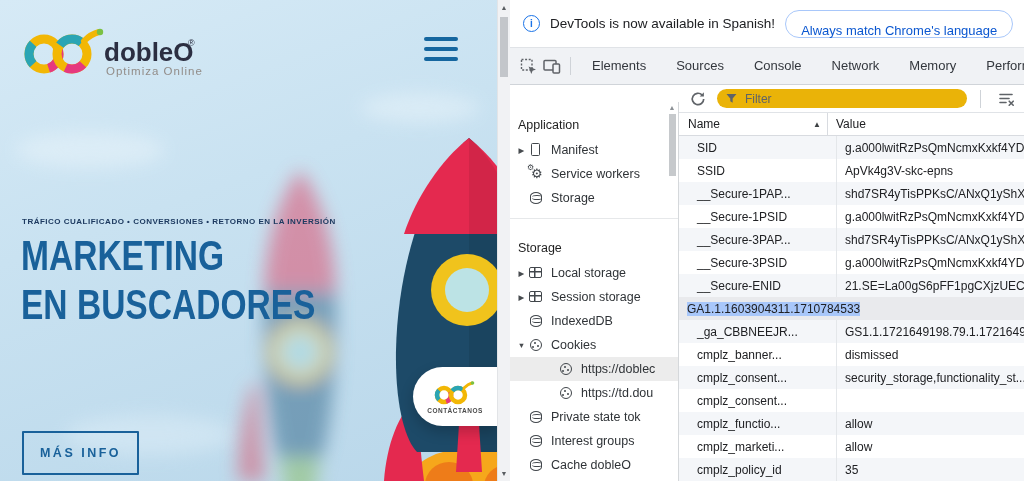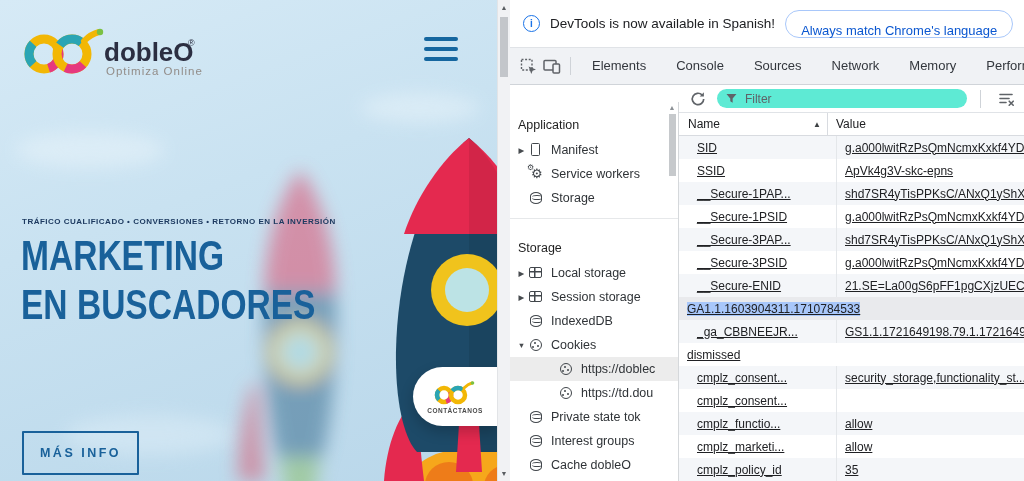--- a/index.html
+++ b/index.html
@@ -87,32 +87,32 @@
   .ic[data-icon="cookie"]::after{content:"";position:absolute;left:6px;top:5px;width:2px;height:2px;
           border-radius:50%;background:#41464b;box-shadow:3px 3px 0 #41464b,-2px 4px 0 #41464b;}
   .sb-scroll{position:absolute;right:1px;top:2px;width:10px;z-index:3;}
   .sb-scroll .sb-arrow{display:block;text-align:center;font-size:7px;color:#8b9095;}
   .sb-scroll .sb-thumb{width:7px;height:62px;background:#c6c9cc;margin:3px auto 0;}
 
   
   .dt-main{flex:1;min-width:0;display:flex;flex-direction:column;}
   .cookies-toolbar{height:27px;flex:none;border-bottom:1px solid #e0e3e7;display:flex;
           align-items:center;padding:0 7px;gap:7px;}
-  .filter-box{flex:1;min-width:0;height:19px;background:#5eead4;border-radius:10px;
+  .filter-box{flex:1;min-width:0;height:19px;background:#eab308;border-radius:10px;
           display:flex;align-items:center;padding:0 9px;gap:6px;}
   .filter-box input{border:none;background:transparent;outline:none;width:100%;
           font-family:"Liberation Sans",sans-serif;font-size:12px;color:#202124;}
   .filter-box input::placeholder{color:#5f6368;}
   .grid{flex:1;min-height:0;font-size:12px;color:#202124;overflow:hidden;}
   .grid-header{height:22px;display:flex;border-bottom:1px solid #d8dbe0;}
   .grid-header .hcell-name{width:133px;flex:none;border-right:1px solid #d8dbe0;display:flex;
           align-items:center;padding:0 6px 0 9px;}
   .grid-header .hcell-value{flex:1;display:flex;align-items:center;padding-left:8px;}
   .sort-icon{margin-left:auto;font-size:8px;color:#3c4043;}
-  .rows>div.cookie-row{height:23px;display:flex;align-items:stretch;text-decoration:underline;}
+  .rows>div.cookie-row{height:23px;display:flex;align-items:stretch;}
   .rows>div:nth-of-type(odd){background:#f4f6f9;}
   .cookie-row .cell{display:flex;align-items:center;white-space:nowrap;overflow:hidden;}
   .cookie-row .name{width:133px;flex:none;padding:0 6px 0 18px;border-right:1px solid #e4e7ea;}
   .cookie-row .value{flex:1;padding-left:8px;}
   .cookie-row.selected{background:#e9eaed;}
   .cookie-row.selected .valtext{background:#a8c7fa;}
 </style>
 </head>
 <body>
 
@@ -227,23 +227,23 @@
       <svg width="18" height="16" viewBox="0 0 18 16">
         <rect x="1" y="2.5" width="12" height="9.5" rx="1" fill="none" stroke="#5f6368" stroke-width="1.5"></rect>
         <rect x="10" y="6" width="6.5" height="9" rx="1" fill="#f0f2f5" stroke="#5f6368" stroke-width="1.5"></rect>
       </svg>
     </span>
     <span class="tb-sep"></span>
     <div class="dt-tabs">
 
         <span class="dt-tab">Elements</span>
 
+        <span class="dt-tab">Sources</span>
+
         <span class="dt-tab">Console</span>
-
-        <span class="dt-tab">Sources</span>
 
         <span class="dt-tab">Network</span>
 
         <span class="dt-tab">Memory</span>
 
         <span class="dt-tab">Performance</span>
       </div>
   </div>
 
   <div class="dt-content">
@@ -438,20 +438,21 @@
             </div>
 
             <div class="cookie-row">
               <div class="cell name">_ga_CBBNEEJR...</div>
               <div class="cell value">
                 <span class="valtext">GS1.1.1721649198.79.1.1721649...</span>
               </div>
             </div>
 
             <div class="cookie-row">
+              <div class="cell name">cmplz_banner...</div>
               <div class="cell value">
                 <span class="valtext">dismissed</span>
               </div>
             </div>
 
             <div class="cookie-row">
               <div class="cell name">cmplz_consent...</div>
               <div class="cell value">
                 <span class="valtext">security_storage,functionality_st...</span>
               </div>

